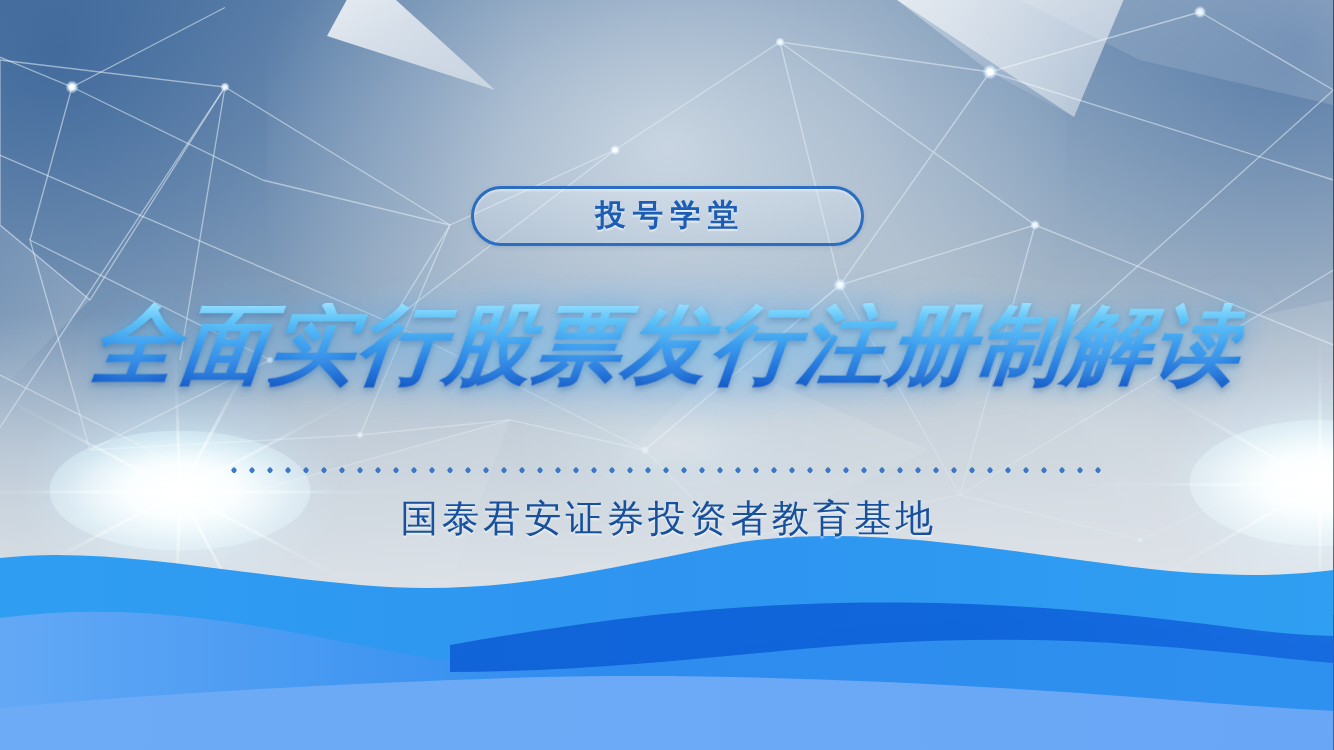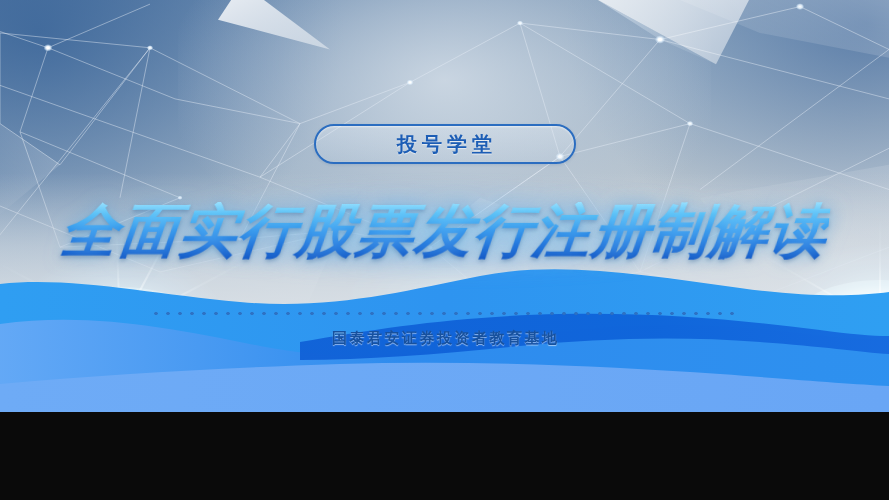--- a/index.html
+++ b/index.html
@@ -5,21 +5,21 @@
   html, body {
     margin: 0;
     padding: 0;
     background: #0a0a0a;
   }
   * { box-sizing: border-box; }
 
   .poster {
     position: relative;
     width: 889px;
-    height: 412px;
+    height: 500px;
     overflow: hidden;
     font-family: "Liberation Sans", "DejaVu Sans", sans-serif;
     background: linear-gradient(165deg, #5b7fa8 0%, #7e9ab8 18%, #9fb3c6 38%, #b8c4ce 55%, #cdd4da 72%, #dde1e4 100%);
   }
 
   
   .bg-tint-left {
     position: absolute; left: 0; top: 0; width: 55%; height: 78%;
     background: radial-gradient(ellipse 80% 100% at 8% 10%, rgba(52,96,150,0.72) 0%, rgba(70,110,160,0.35) 45%, rgba(140,165,190,0) 78%);
   }
@@ -153,22 +153,22 @@
     background-position: 0 50%;
     opacity: .92;
   }
 
   
   .subtitle {
     position: absolute;
     left: 0; right: 0;
     top: 329px;
     text-align: center;
-    font-size: 15px;
-    font-weight: 700;
+    font-size: 25px;
+    font-weight: 400;
     color: #17519e;
     letter-spacing: 2.5px;
     text-indent: 2.5px;
     text-shadow: 0 1px 1px rgba(255,255,255,0.55);
   }
 </style>
 </head>
 <body>
 
 <div class="poster">

